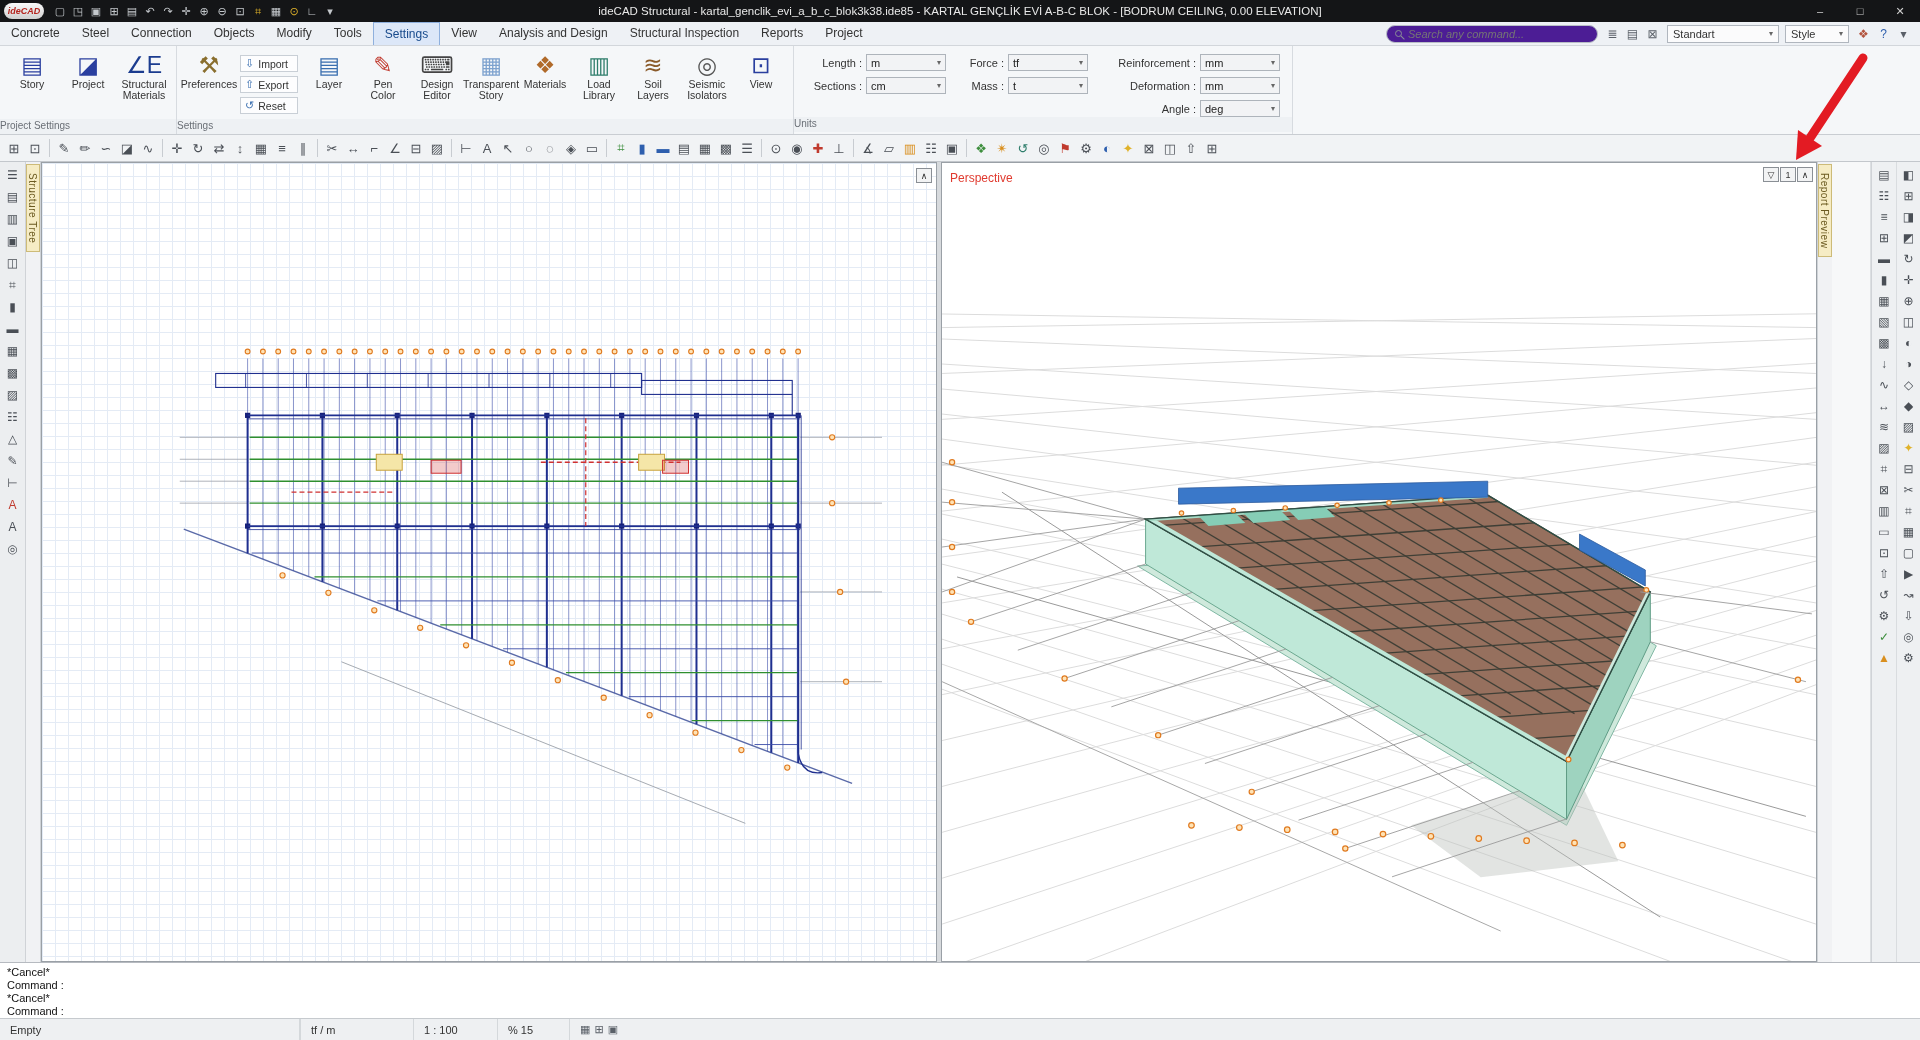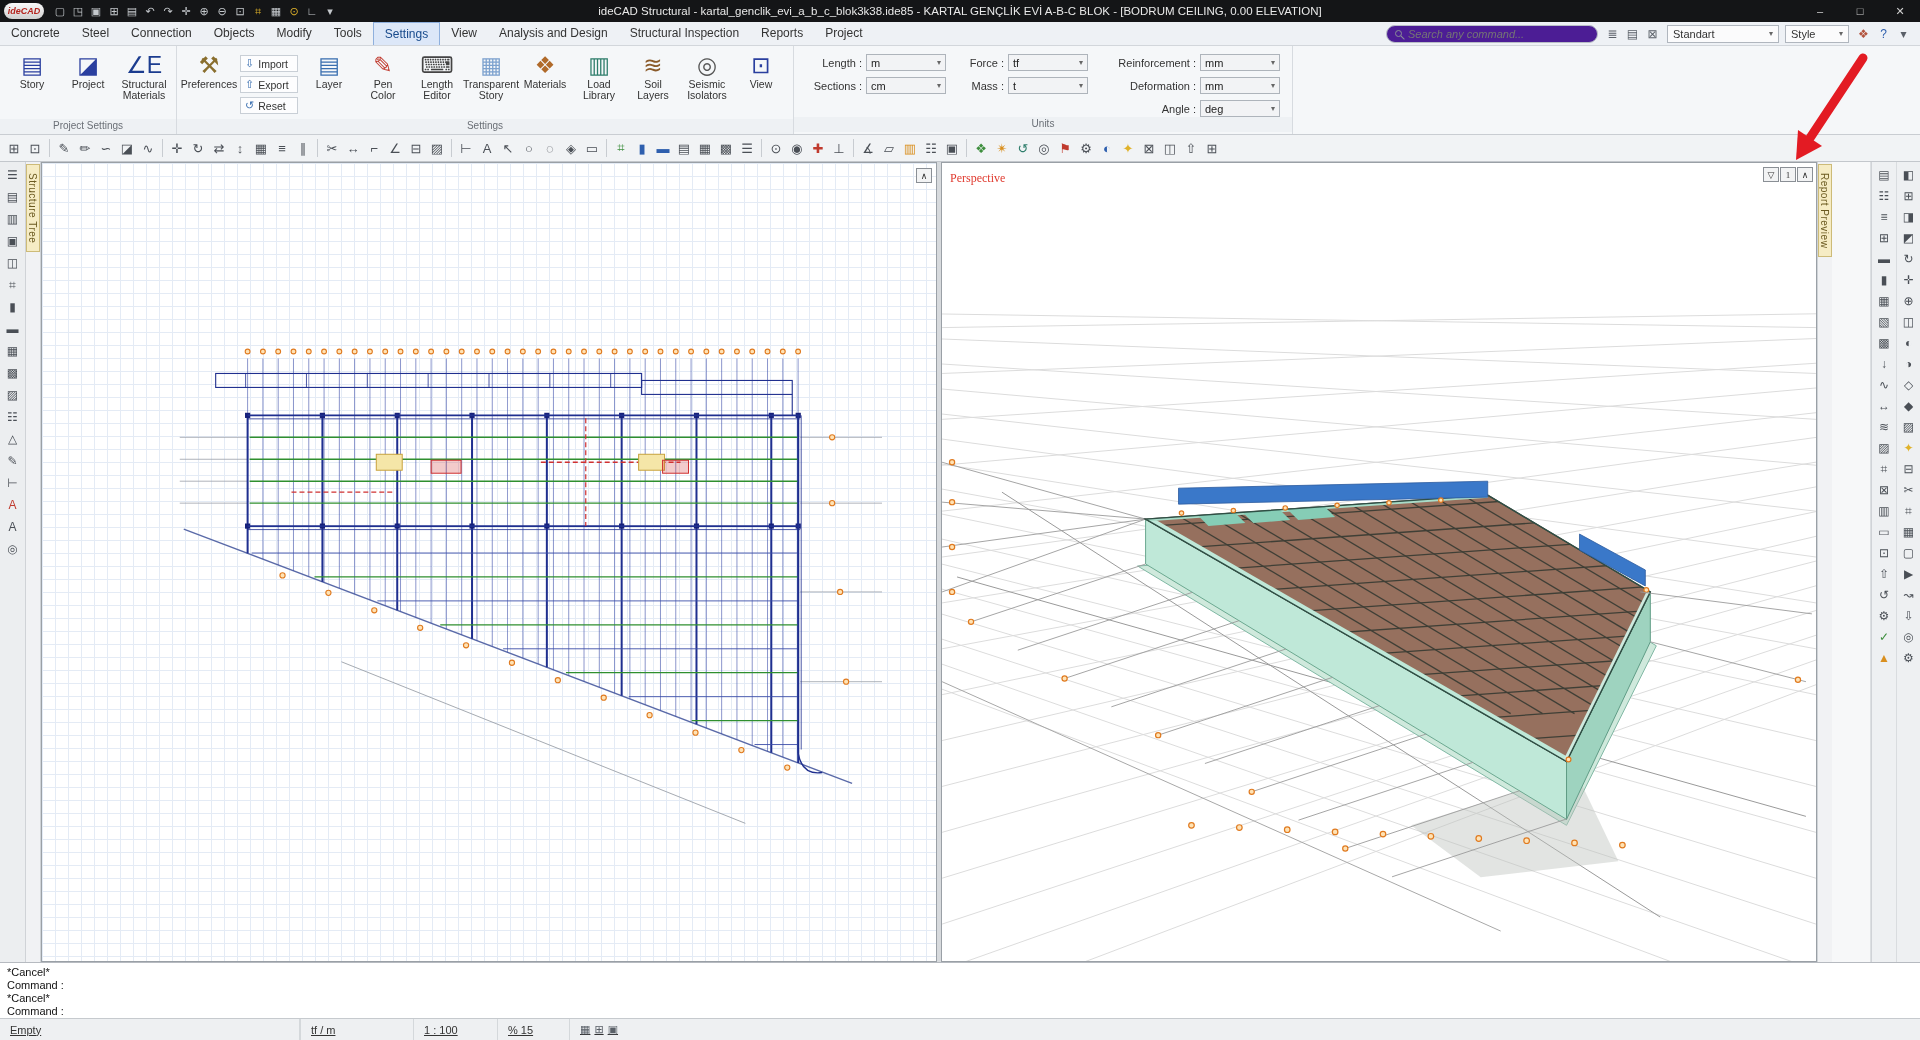--- a/index.html
+++ b/index.html
@@ -27,21 +27,21 @@
 .tabs-right .ticon{font-size:12px;color:#5a6068;width:17px;text-align:center;}
 .mini-select{height:18px;border:1px solid #b0b6be;background:#fbfbfc;display:flex;align-items:center;justify-content:space-between;font-size:11px;color:#333;padding:0 5px;gap:6px;}
 .sel-standart{width:112px;}
 .sel-style{width:64px;}
 .uarrow{font-size:8px;color:#666;}
 
 
 .ribbon{position:absolute;top:46px;width:100%;height:89px;background:#f5f7f9;border-bottom:1px solid #c9cdd2;display:flex;z-index:20;}
 .rgroup{height:100%;border-right:1px solid #d7dbe0;display:flex;flex-direction:column;flex:none;}
 .rgroup-content{flex:1;display:flex;align-items:stretch;padding:3px 5px 0 5px;gap:2px;}
-.rgroup-label{height:15px;font-size:10px;color:#6a6f76;text-align:center;line-height:14px;background:#eef1f4;}
+.rgroup-label{height:15px;font-size:10px;color:#6a6f76;line-height:14px;background:#eef1f4;}
 .rbtn{width:54px;display:flex;flex-direction:column;align-items:center;padding-top:3px;gap:1px;}
 .rbtn-icon{font-size:23px;line-height:26px;}
 .rbtn-label{font-size:10.5px;color:#333;text-align:center;line-height:11px;white-space:pre-line;}
 .bigwrap{display:flex;}
 .small-stack{display:flex;flex-direction:column;justify-content:flex-start;gap:4px;padding:6px 2px 0 2px;width:62px;}
 .rbtn-small{display:flex;align-items:center;gap:4px;font-size:10.5px;color:#333;border:1px solid #c9cfd6;background:#fdfdfe;padding:1px 4px;}
 .rbtn-small-icon{font-size:11px;color:#3a6fb0;}
 .units-grid{display:grid;grid-template-columns:auto auto auto;column-gap:16px;row-gap:6px;padding:8px 12px 0 12px;align-content:start;}
 .ufield{display:flex;align-items:center;gap:4px;}
 .ulabel{font-size:11px;color:#333;text-align:right;}
@@ -59,36 +59,36 @@
 
 
 .main{position:absolute;top:162px;left:0;width:1920px;height:800px;}
 .leftstrip{position:absolute;left:0;top:0;width:26px;height:100%;background:#eceef0;border-right:1px solid #d0d3d7;display:flex;flex-direction:column;align-items:center;padding-top:3px;gap:3px;}
 .leftstrip .ticon,.rstrip .ticon{width:20px;height:19px;display:flex;align-items:center;justify-content:center;font-size:12px;color:#4a4f56;}
 .vtabcol{position:absolute;left:26px;top:0;width:15px;height:100%;background:#f1f2f4;border-right:1px solid #cfd3d7;}
 .rvtabcol{position:absolute;left:1817px;top:0;width:15px;height:100%;background:#f1f2f4;border-left:1px solid #cfd3d7;}
 .vtab{writing-mode:vertical-rl;font-size:10px;color:#6b5a20;background:#f6ecc4;border:1px solid #cdbb78;padding:8px 1px;position:absolute;top:2px;left:0;width:14px;text-align:center;letter-spacing:0.5px;white-space:nowrap;}
 .vp2d{position:absolute;left:41px;top:0;width:896px;height:100%;background:#fff;border:1px solid #9aa0a6;background-image:linear-gradient(#e4ebf5 1px,transparent 1px),linear-gradient(90deg,#e4ebf5 1px,transparent 1px);background-size:13px 13px;}
 .splitter{position:absolute;left:937px;top:0;width:4px;height:100%;background:#d7dadd;}
-.vp3d{position:absolute;left:941px;top:0;width:876px;height:100%;background:#fff;border:1px solid #9aa0a6;font-family:Liberation Serif, serif;}
+.vp3d{position:absolute;left:941px;top:0;width:876px;height:100%;background:#fff;border:1px solid #9aa0a6;}
 .vp2d svg,.vp3d svg{position:absolute;left:0;top:0;width:100%;height:100%;}
 .vpbtn{width:16px;height:15px;border:1px solid #8a8f95;background:#f2f3f4;font-size:9px;display:flex;align-items:center;justify-content:center;color:#333;}
 .vp2d-max{position:absolute;right:4px;top:5px;}
 .story-ctrl{position:absolute;right:3px;top:4px;display:flex;gap:1px;z-index:20;}
 .persp-label{position:absolute;left:8px;top:8px;font-size:12px;color:#e03a2f;}
 .rgap{position:absolute;left:1832px;top:0;width:39px;height:100%;background:#f7f8f9;border-right:1px solid #dcdfe2;}
 .rstrip{position:absolute;top:0;height:100%;background:#eef0f2;display:flex;flex-direction:column;align-items:center;padding-top:3px;gap:2px;}
 .rstrip1{left:1871px;width:25px;border-left:1px solid #d0d3d7;}
 .rstrip2{left:1896px;width:24px;border-left:1px solid #d9dcdf;}
 .annot{position:absolute;left:1758px;top:50px;width:115px;height:125px;z-index:60;pointer-events:none;}
 
 
 .cmd{position:absolute;top:962px;left:0;width:100%;height:56px;background:#fff;border-top:1px solid #b6bac0;padding:3px 7px;font-size:11px;color:#111;line-height:13px;}
 .status{position:absolute;top:1018px;left:0;width:100%;height:22px;background:#eef0f2;border-top:1px solid #c6cace;display:flex;align-items:center;font-size:11px;color:#333;}
-.scell{padding:11px 10px;height:100%;display:flex;align-items:center;border-right:1px solid #d4d8db;white-space:nowrap;text-decoration:underline;}
+.scell{padding:11px 10px;height:100%;display:flex;align-items:center;border-right:1px solid #d4d8db;white-space:nowrap;}
 .s-left{width:300px;}
 .s-ready{flex:1;border-right:none;}
 .s-unit{width:114px;border-left:1px solid #d4d8db;}
 .s-scale{width:84px;}
 .s-zoom{width:72px;}
 .s-icons{width:86px;gap:4px;border-right:none;}
 .s-icons .ticon{font-size:11px;color:#5a6068;}
 </style>
 </head>
 <body>
@@ -208,21 +208,21 @@
               <span class="rbtn-icon" style="color: rgb(58, 111, 176);">▤</span>
               <span class="rbtn-label">Layer</span>
             </div>
             <div class="rbtn">
               <span class="rbtn-icon" style="color: rgb(192, 58, 46);">✎</span>
               <span class="rbtn-label">Pen
 Color</span>
             </div>
             <div class="rbtn">
               <span class="rbtn-icon" style="color: rgb(68, 68, 68);">⌨</span>
-              <span class="rbtn-label">Length
+              <span class="rbtn-label">Design
 Editor</span>
             </div>
             <div class="rbtn">
               <span class="rbtn-icon" style="color: rgb(125, 162, 206);">▦</span>
               <span class="rbtn-label">Transparent
 Story</span>
             </div>
             <div class="rbtn">
               <span class="rbtn-icon" style="color: rgb(176, 106, 42);">❖</span>
               <span class="rbtn-label">Materials</span>

